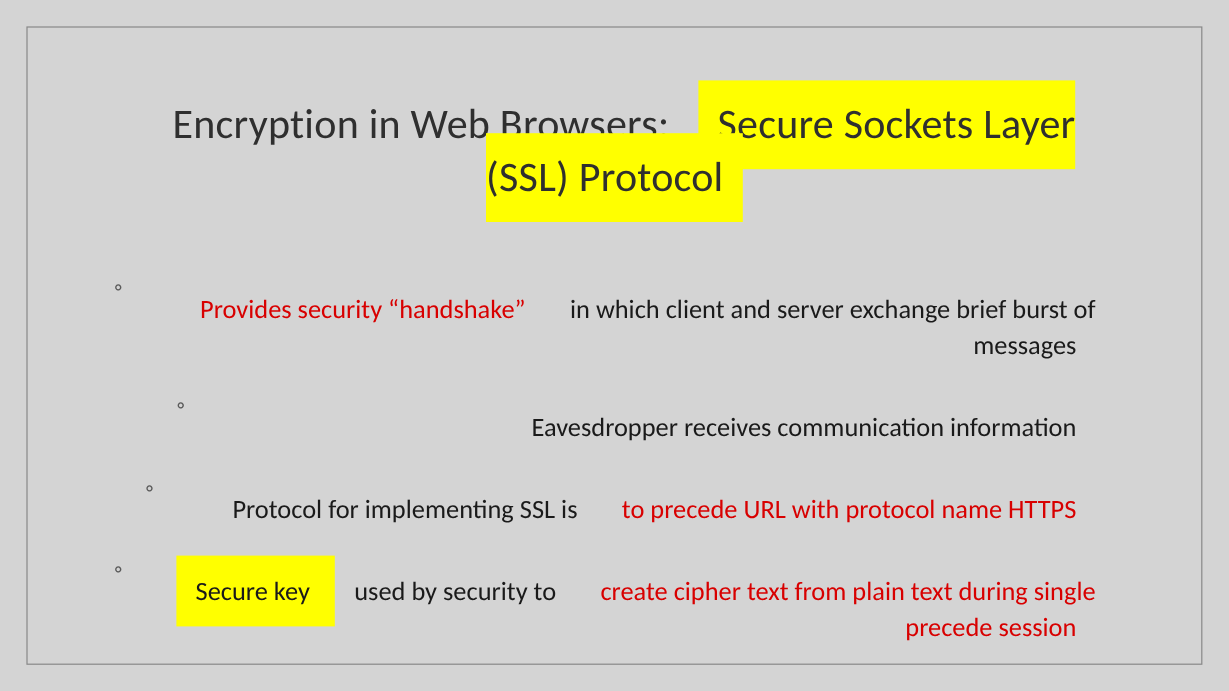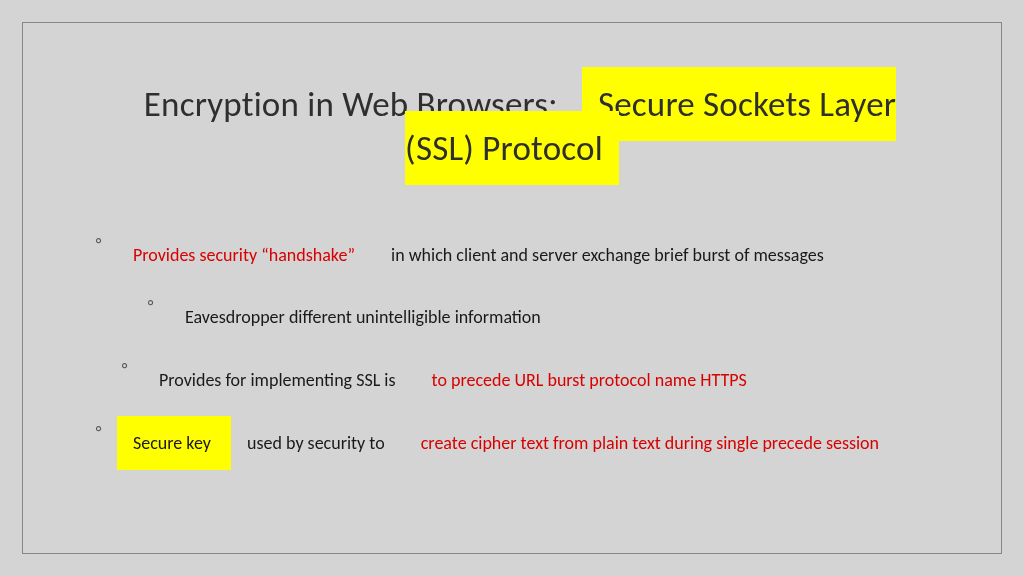--- a/index.html
+++ b/index.html
@@ -25,21 +25,21 @@
     font-weight: 400;
     font-size: 35px;
     text-align: center;
     color: #2f2f2f;
     line-height: 1.25;
     margin-bottom: 24px;
     letter-spacing: 0.2px;
   }
   .hl { background: #ffff00; }
   .red { color: #d80000; }
-  .list { font-size: 18px; color: #1a1a1a; line-height: 1.38; }
+  .list { font-size: 22px; color: #1a1a1a; line-height: 1.38; text-align: right; }
   .li { position: relative; padding-left: 22px; margin-bottom: 6px; }
   .li::before {
     content: "◦";
     position: absolute;
     left: 0;
     top: 0;
     color: #5a5a5a;
     font-size: 20px;
   }
   .lvl1 { margin-left: 0; }
@@ -57,26 +57,26 @@
     </h1>
 
     <div class="list">
 
       <div class="li lvl1">
         <span class="red">Provides security “handshake” </span><span>in which client and server exchange brief burst of messages</span>
       </div>
 
 
       <div class="li lvl3">
-        <span>Eavesdropper different unintelligible information</span>
+        <span>Eavesdropper receives communication information</span>
       </div>
 
 
       <div class="li lvl2">
-        <span>Provides for implementing SSL is </span><span class="red">to precede URL burst protocol name HTTPS</span>
+        <span>Protocol for implementing SSL is </span><span class="red">to precede URL with protocol name HTTPS</span>
       </div>
 
       <div class="li lvl1">
         <span class="hl">Secure key </span><span>used by security to </span><span class="red">create cipher text from plain text during single precede session</span>
       </div>
 
     </div>
   </div>
 </div>
 

